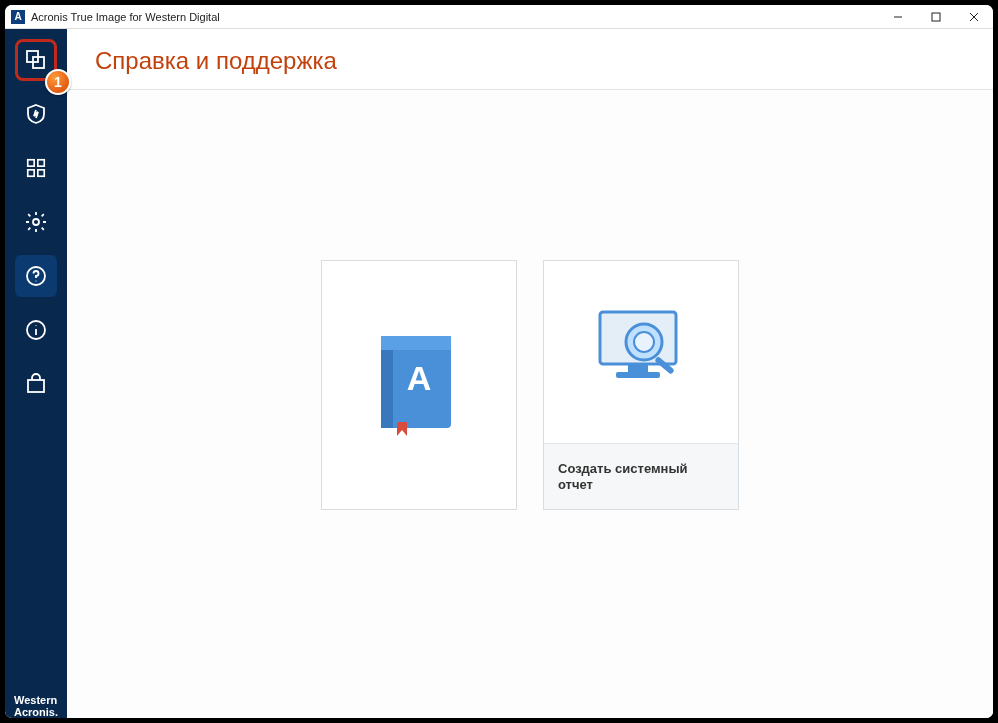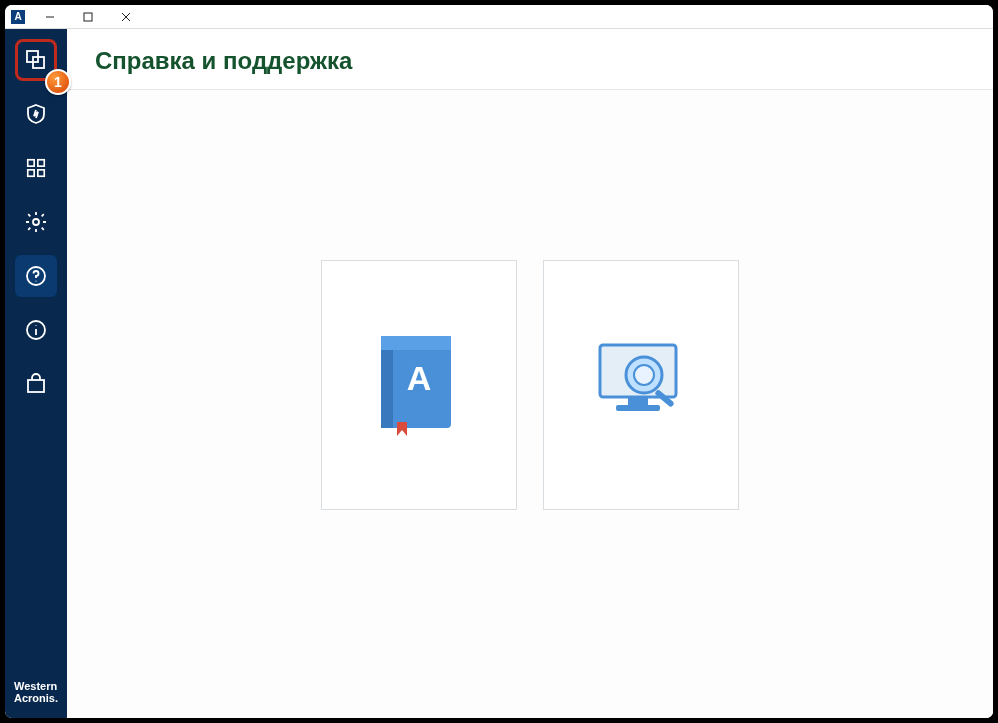--- a/index.html
+++ b/index.html
@@ -13,51 +13,52 @@
   .win-btn svg { display:block; }
 
   .body-area { display:flex; height: calc(100% - 24px); }
 
   .sidebar { width: 62px; background: #08284d; display:flex; flex-direction:column; align-items:center; padding-top:10px; position:relative; }
   .sidebar-item { width:42px; height:42px; margin-bottom:12px; display:flex; align-items:center; justify-content:center; border-radius:6px; cursor:pointer; position:relative; }
   .sidebar-item.active { background: #0a3a70; }
   .sidebar-item.highlighted { border:3px solid #c02a1d; border-radius:8px; }
   .sidebar-item svg { stroke:#fff; fill:none; }
   .sidebar-filler { flex:1; }
-  .wd-logo { color:#fff; font-size:11px; font-weight:bold; line-height:12px; padding-bottom:14px; }
+  .wd-logo { color:#fff; font-size:11px; font-weight:bold; line-height:12px; padding-bottom:0; }
 
   .callout-badge {
     position:absolute; left:40px; top:40px;
     width:26px; height:26px; border-radius:50%;
     background: radial-gradient(circle at 35% 30%, #ff9a3a, #e25c12 70%);
     border:2px solid #fff; box-shadow:0 1px 2px rgba(0,0,0,.4);
     color:#fff; font-weight:bold; font-size:14px;
     display:flex; align-items:center; justify-content:center;
     z-index:5;
   }
 
   .main { flex:1; background:#fff; display:flex; flex-direction:column; }
   .page-header { padding: 18px 28px 14px; border-bottom:1px solid #e4e4e4; }
-  .page-title { font-size:24px; font-weight:700; color:#14532d; }
+  .page-title { font-size:24px; font-weight:400; color:#c2410c; }
 
   .content { flex:1; background:#fdfdfd; display:flex; align-items:flex-start; justify-content:center; padding-top:170px; gap:26px; }
 
   .card { width:196px; height:250px; border:1px solid #d8dde2; background:#fff; cursor:pointer; display:flex; flex-direction:column; }
   .card-icon-area { flex:1; display:flex; align-items:center; justify-content:center; }
   .card-label-area { height:66px; background:#f6f7f8; border-top:1px solid #e4e7ea; padding:10px 14px; display:flex; align-items:center; }
   .card-label { font-size:13px; color:#333; font-weight:600; line-height:16px; }
 
 </style>
 </head>
 <body>
 
 <div class="window">
 
   <div class="titlebar">
     <div class="app-icon">A</div>
+    <div class="titlebar-text">Acronis True Image for Western Digital</div>
     <div class="win-controls">
       <div class="win-btn">
         <svg width="10" height="10">
             <line x1="1" y1="5" x2="9" y2="5" stroke="#222" stroke-width="1"></line>
           </svg>
       </div>
       <div class="win-btn">
         <svg width="10" height="10">
             <rect x="1" y="1" width="8" height="8" fill="none" stroke="#222" stroke-width="1"></rect>
           </svg>
@@ -160,19 +161,22 @@
           <div class="card-icon-area">
             <svg width="110" height="100" viewBox="0 0 110 100">
               <rect x="14" y="10" width="76" height="52" rx="3" fill="#e4eef7" stroke="#4a90d9" stroke-width="3"></rect>
               <rect x="42" y="62" width="20" height="8" fill="#4a90d9"></rect>
               <rect x="30" y="70" width="44" height="6" rx="2" fill="#4a90d9"></rect>
               <circle cx="58" cy="40" r="18" fill="#bfe0ff" stroke="#4a90d9" stroke-width="3"></circle>
               <circle cx="58" cy="40" r="10" fill="#e8f3ff" stroke="#4a90d9" stroke-width="2"></circle>
               <rect x="72" y="54" width="22" height="6" rx="3" fill="#4a90d9" transform="rotate(40 72 54)"></rect>
             </svg>
           </div>
+          <div class="card-label-area">
+            <div class="card-label">Создать системный отчет</div>
+          </div>
         </div>
 
       </div>
     </div>
 
   </div>
 </div>
 
 </body></html>

